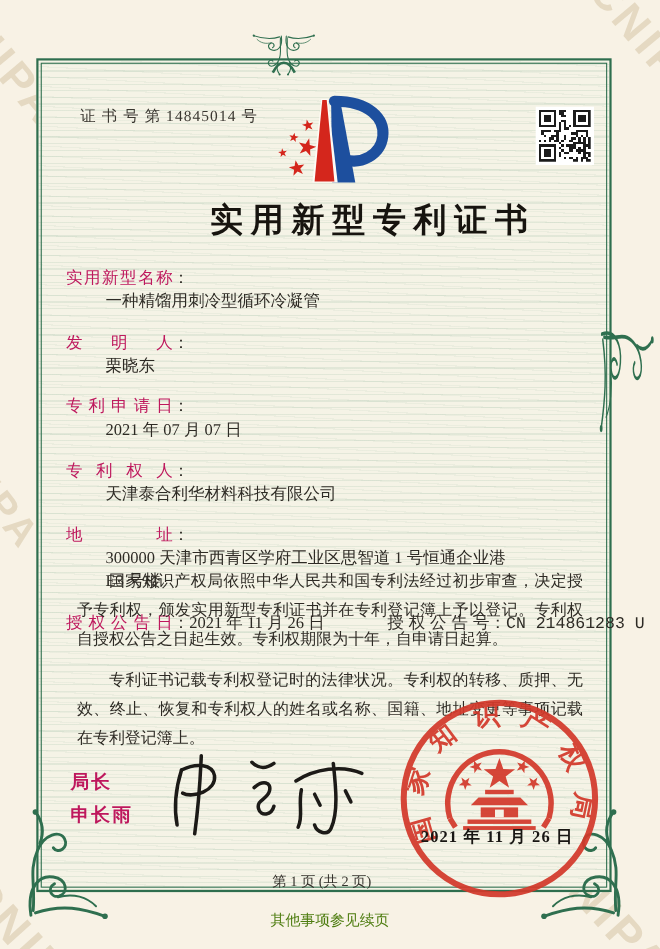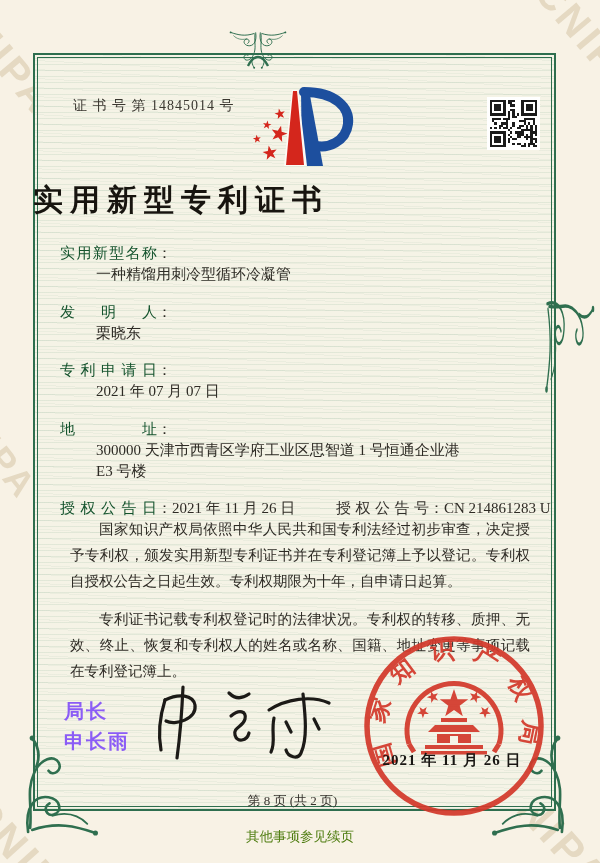--- a/index.html
+++ b/index.html
@@ -24,43 +24,43 @@
       #f5f3e6;
   }
   .frame::before{content:"";position:absolute;inset:2px;border:1px solid #2e6e4e;}
   .flourish{position:absolute;z-index:3;pointer-events:none;}
   .content{position:absolute;inset:0;z-index:4;}
 
   .cert-no{position:absolute;left:61px;top:97px;font-size:14px;letter-spacing:1px;color:#3a3730;margin-left:12px;}
   .logo{position:absolute;left:240px;top:84px;width:126px;height:86px;}
   .qr{position:absolute;left:487px;top:97px;width:47px;height:47px;background:#fff;padding:3px;}
   .title{
-    position:absolute;left:33px;top:180px;width:454px;text-align:left;
+    position:absolute;left:33px;top:180px;width:454px;text-align:right;
     font-size:30px;font-weight:bold;letter-spacing:7px;color:#17140f;
   }
   .fields{position:absolute;left:60px;top:243px;width:486px;font-size:15px;}
   .frow{margin-bottom:16.5px;line-height:21px;}
-  .fl{display:inline-block;width:97px;text-align:justify;text-align-last:justify;vertical-align:top;color:#14532d;}
+  .fl{display:inline-block;width:97px;text-align:justify;text-align-last:justify;vertical-align:top;color:#be185d;}
   .fc{vertical-align:top;color:#2e2b25;}
   .fv{display:inline-block;width:372px;vertical-align:top;color:#2e2b25;margin-left:36px;}
   .fv-inline{display:inline-block;vertical-align:top;color:#2e2b25;}
   .grant-row{white-space:nowrap;}
-  .pair2{margin-left:6px;}
+  .pair2{margin-left:22px;font-family:Liberation Mono, monospace;}
   .fl2{display:inline-block;width:93px;text-align:justify;text-align-last:justify;vertical-align:top;}
 
   .paras{
     position:absolute;left:58px;top:504px;width:484px;
     font-size:14.5px;line-height:26px;text-align:justify;color:#2e2b25;
   }
   .paras p{margin:12px;text-indent:2em;}
 
   .commissioner{
     position:absolute;left:64px;top:696px;z-index:5;
     font-family:"Liberation Sans","DejaVu Sans",sans-serif;
-    font-size:20px;font-weight:600;color:#8b5cf6;letter-spacing:2px;line-height:30px;
+    font-size:17px;font-weight:600;color:#be185d;letter-spacing:2px;line-height:30px;
   }
   .signature{position:absolute;left:133px;top:680px;z-index:5;}
   .seal{position:absolute;left:356px;top:628px;width:196px;height:196px;z-index:6;opacity:.93;}
   .seal-date{
     position:absolute;left:356px;top:751px;width:192px;text-align:center;z-index:7;
     font-size:15px;font-weight:600;letter-spacing:1px;color:#181613;
   }
   .page-num{position:absolute;left:33px;top:792px;width:519px;text-align:center;font-size:13px;color:#35322c;z-index:5;}
   .foot-note{position:absolute;left:0;top:828px;width:600px;text-align:center;font-size:13.5px;color:#4d7c0f;z-index:5;}
   .hidden-defs{position:absolute;width:0;height:0;overflow:hidden;}
@@ -365,20 +365,23 @@
       <div class="frow">
         <span class="fl">实用新型名称</span><span class="fc">：</span><span class="fv">一种精馏用刺冷型循环冷凝管</span>
       </div>
       <div class="frow">
         <span class="fl">发明人</span><span class="fc">：</span><span class="fv">栗晓东</span>
       </div>
       <div class="frow">
         <span class="fl">专利申请日</span><span class="fc">：</span><span class="fv">2021 年 07 月 07 日</span>
       </div>
       <div class="frow">
+        <span class="fl">专利权人</span><span class="fc">：</span><span class="fv">天津泰合利华材料科技有限公司</span>
+      </div>
+      <div class="frow">
         <span class="fl">地址</span><span class="fc">：</span><span class="fv">300000 天津市西青区学府工业区思智道 1 号恒通企业港 E3 号楼</span>
       </div>
       <div class="frow grant-row">
         <span class="fl">授权公告日</span><span class="fc">：</span><span class="fv-inline" style="width:158px;">2021 年 11 月 26 日</span><span class="pair2"><span class="fl2">授权公告号</span><span class="fc">：</span><span class="fv-inline">CN 214861283 U</span></span>
       </div>
     </div>
 
     <div class="paras">
       <p>国家知识产权局依照中华人民共和国专利法经过初步审查，决定授予专利权，颁发实用新型专利证书并在专利登记簿上予以登记。专利权自授权公告之日起生效。专利权期限为十年，自申请日起算。</p>
       <p>专利证书记载专利权登记时的法律状况。专利权的转移、质押、无效、终止、恢复和专利权人的姓名或名称、国籍、地址变更等事项记载在专利登记簿上。</p>
@@ -421,17 +424,17 @@
         <path d="M-26,2 L26,2 L19,-5 L-19,-5 Z"></path>
         <rect x="-17" y="4" width="34" height="9"></rect>
         <rect x="-13" y="-12" width="26" height="4"></rect>
         <rect x="-29" y="15" width="58" height="4"></rect>
         <rect x="-33" y="21" width="66" height="3.5"></rect>
         <rect x="-4" y="6" width="8" height="7" fill="#f5f3e6"></rect>
       </g>
     </svg>
     <div class="seal-date">2021 年 11 月 26 日</div>
 
-    <div class="page-num">第 8 页 (共 2 页)</div>
+    <div class="page-num">第 1 页 (共 2 页)</div>
     <div class="foot-note">其他事项参见续页</div>
 
   </div>
 </div>
 
 </body></html>

